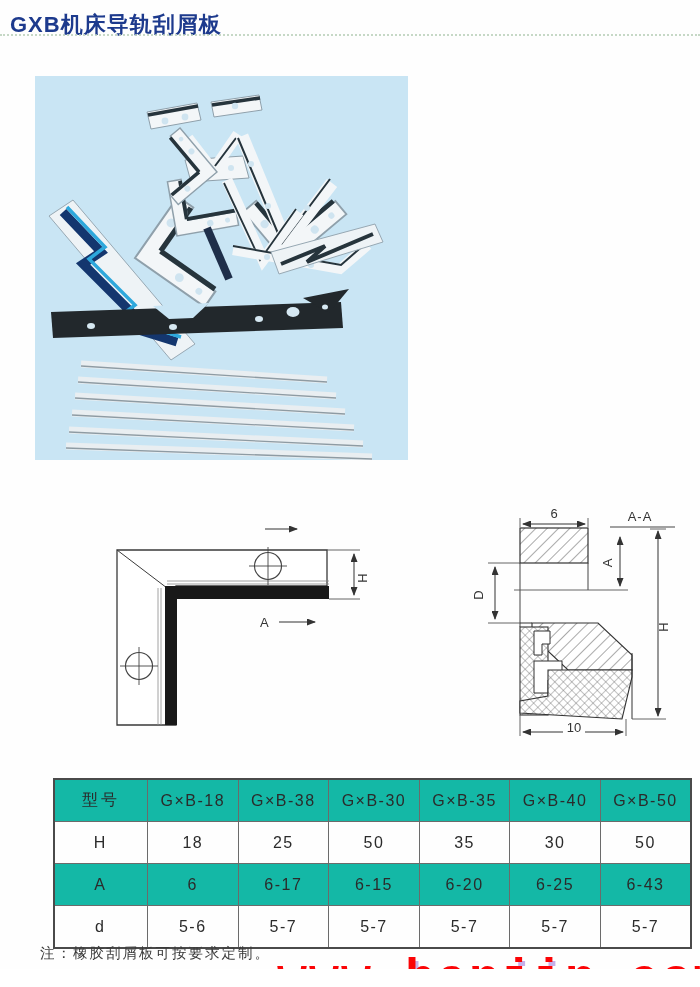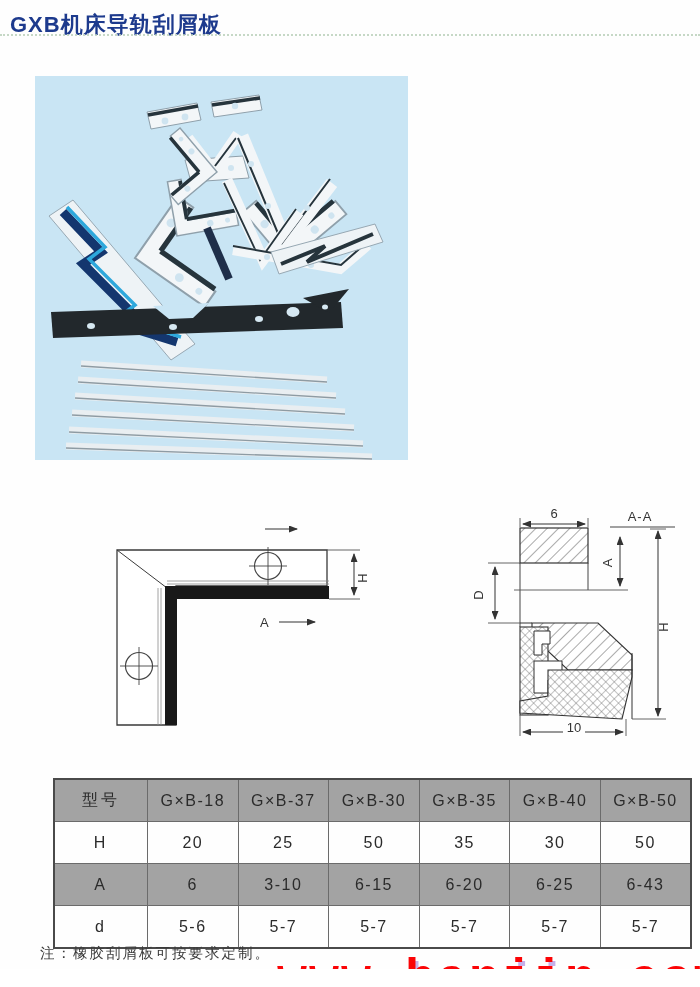--- a/index.html
+++ b/index.html
@@ -12,21 +12,21 @@
   .photo{position:absolute;left:35px;top:76px;width:373px;height:384px;}
   .desc{position:absolute;left:432px;top:148px;width:266px;font-size:17px;line-height:37px;
         color:#1a1a1a;text-align:justify;text-indent:2.1em;letter-spacing:1.5px;
         font-family:"DejaVu Serif","Liberation Serif",serif;}
   .drawL{position:absolute;left:55px;top:518px;width:320px;height:230px;}
   .drawR{position:absolute;left:470px;top:503px;width:230px;height:260px;}
   .dim-label{font:13px "Liberation Sans",sans-serif;fill:#333;}
   .spec-table{position:absolute;left:53px;top:778px;width:639px;border-collapse:collapse;
         border:2px solid #4a4a4a;font-size:16px;color:#2b2b2b;table-layout:fixed;}
   .spec-table td{border:1px solid #6b6b6b;text-align:center;height:39px;letter-spacing:1.5px;}
-  .spec-table tr.hdr td{background:#a3a3a3;}
+  .spec-table tr.hdr td{background:#14b8a6;}
   .spec-table td.c0{width:90px;letter-spacing:3px;}
   .note{position:absolute;left:40px;top:944px;font-size:14.5px;color:#3a3a3a;letter-spacing:2px;
         font-family:Liberation Sans, sans-serif;}
   .watermark{position:absolute;left:277px;top:923px;font-size:50px;font-weight:bold;
         color:#fb0406;letter-spacing:2px;word-spacing:6px;white-space:nowrap;
         text-shadow:3px 4px 0 rgba(130,80,210,.45);font-family:Liberation Mono, monospace;margin-top:28px;}
 </style>
 </head>
 <body>
 
@@ -174,39 +174,39 @@
     <path d="M180,26 H196 M162,216 H196" stroke="#555" stroke-width="0.9"></path>
     <line x1="188" y1="28" x2="188" y2="213" stroke="#333" stroke-width="1" marker-start="url(#arw2)" marker-end="url(#arw2)"></line>
     <text class="dim-label" x="198" y="124" transform="rotate(-90 198 124)" text-anchor="middle">H</text>
   </svg>
 
   <table class="spec-table">
     <tbody>
         <tr class="hdr">
       <td class="c0">型号</td>
       <td>G×B-18</td>
-      <td>G×B-37</td>
+      <td>G×B-38</td>
       <td>G×B-30</td>
       <td>G×B-35</td>
       <td>G×B-40</td>
       <td>G×B-50</td>
     </tr>
     <tr>
       <td class="c0">H</td>
-      <td>20</td>
+      <td>18</td>
       <td>25</td>
       <td>50</td>
       <td>35</td>
       <td>30</td>
       <td>50</td>
     </tr>
     <tr class="hdr">
       <td class="c0">A</td>
       <td>6</td>
-      <td>3-10</td>
+      <td>6-17</td>
       <td>6-15</td>
       <td>6-20</td>
       <td>6-25</td>
       <td>6-43</td>
     </tr>
     <tr>
       <td class="c0">d</td>
       <td>5-6</td>
       <td>5-7</td>
       <td>5-7</td>

